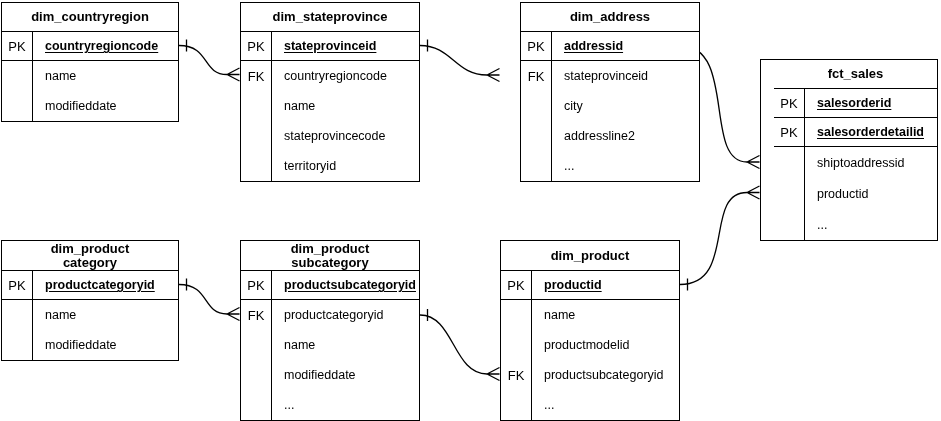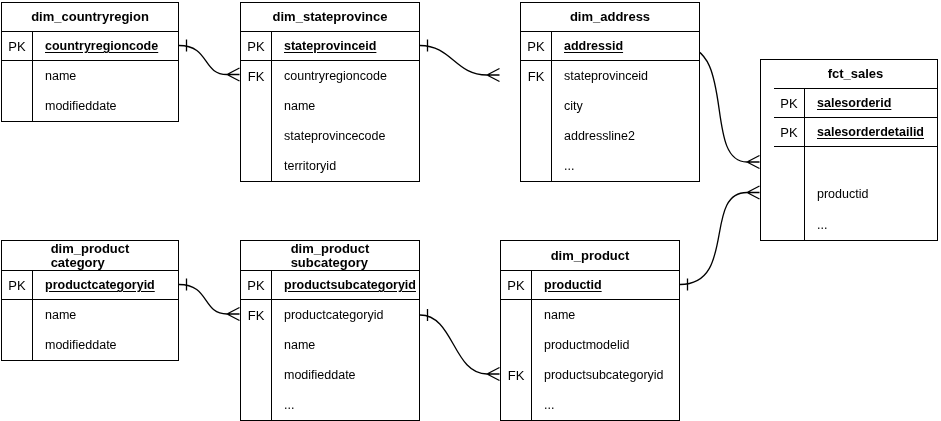--- a/index.html
+++ b/index.html
@@ -9,21 +9,21 @@
     overflow:hidden;
   }
   svg.edges{position:absolute;left:0;top:0;pointer-events:none;}
   svg.edges path{stroke:#000;stroke-width:1.3;fill:none;}
   .entity{
     position:absolute;box-sizing:border-box;
     border:1.5px solid #000;background:#fff;
   }
   .e-title{
     height:29px;display:flex;align-items:center;justify-content:center;
-    text-align:left;font-weight:bold;font-size:13px;line-height:14px;
+    text-align:center;font-weight:bold;font-size:13px;line-height:14px;
     white-space:pre-line;border-bottom:1.5px solid #000;box-sizing:border-box;
   }
   .e-title.h30{height:30px;}
   .e-row{display:flex;height:30px;box-sizing:border-box;}
   .e-row.pk{height:29px;border-bottom:1.5px solid #000;}
   .e-row.h31{height:31px;}
   .e-key{
     flex:0 0 31px;box-sizing:border-box;border-right:1.5px solid #000;
     display:flex;align-items:center;justify-content:center;
     font-size:13px;
@@ -144,20 +144,21 @@
     <div class="e-row pk">
       <div class="e-key">PK</div>
       <div class="e-field">salesorderid</div>
     </div>
     <div class="e-row pk">
       <div class="e-key">PK</div>
       <div class="e-field">salesorderdetailid</div>
     </div>
     <div class="e-row h31">
       <div class="e-key"></div>
+      <div class="e-field">shiptoaddressid</div>
     </div>
     <div class="e-row h31">
       <div class="e-key"></div>
       <div class="e-field">productid</div>
     </div>
     <div class="e-row h31">
       <div class="e-key"></div>
       <div class="e-field">...</div>
     </div>
   </div>

